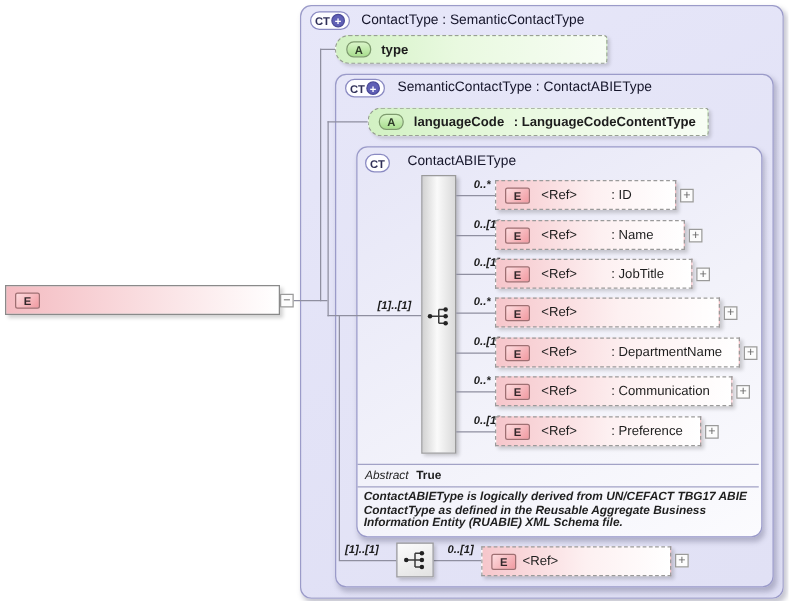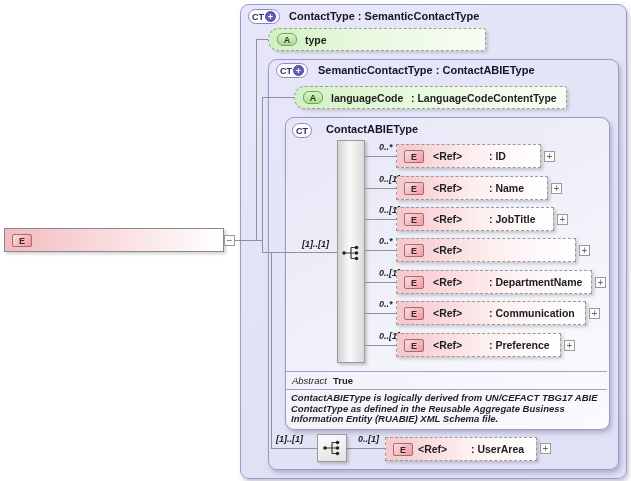--- a/index.html
+++ b/index.html
@@ -15,33 +15,33 @@
   .hl,.vl{position:absolute;background:#8f8fa0;}
   .hl{height:1px;} .vl{width:1px;}
   
   .ctpill{position:absolute;height:15px;background:#fdfdff;border:1px solid #8a8ac2;
           border-radius:8px;display:flex;align-items:center;padding:0 3px;gap:1px;
           box-sizing:border-box;}
   .ctlabel{font-size:9px;font-weight:bold;color:#2e2e57;}
   .ctplus{width:11px;height:11px;border-radius:50%;background:#6060b6;border:1px solid #4a4a99;
           color:#fff;font-size:9px;font-weight:bold;line-height:10px;text-align:center;
           box-sizing:border-box;}
-  .ctitle{position:absolute;font-size:11px;font-weight:bold;color:#15152a;height:15px;
+  .ctitle{position:absolute;font-size:11px;font-weight:normal;color:#15152a;height:15px;
           line-height:15px;white-space:nowrap;}
   
   .ebox{position:absolute;height:24px;border:1px dashed #9a9a9a;box-sizing:border-box;
         background:linear-gradient(to right,#f6c6cb,#fdf0f1 55%,#ffffff);
         box-shadow:2px 2px 3px rgba(0,0,0,.18);}
   .ebox.solid{border:1px solid #8a8a8a;background:linear-gradient(to right,#f4bbc1,#ffffff);}
   .eicon{position:absolute;left:7px;top:5px;width:20px;height:13px;box-sizing:border-box;
          background:linear-gradient(135deg,#fddcdf,#f19aa1);border:1px solid #9e6f72;
          font-size:9px;font-weight:bold;color:#33272a;text-align:center;line-height:12px;
          border-radius:2px;}
   .ename,.etype{position:absolute;top:0;height:36px;line-height:23px;font-size:10.5px;
-         font-weight:bold;color:#1d1d1d;white-space:nowrap;}
+         font-weight:normal;color:#1d1d1d;white-space:nowrap;}
   .ename{left:36px;} .etype{left:92px;}
   
   .abox{position:absolute;height:23px;border:1px dashed #98a093;box-sizing:border-box;
         border-radius:11px 3px 3px 11px;
         background:linear-gradient(to right,#d2f1c3 0%,#e9f9e0 45%,#f7fdf4 100%);
         box-shadow:2px 2px 3px rgba(0,0,0,.15);}
   .aicon{position:absolute;left:8px;top:4px;width:20px;height:13px;box-sizing:border-box;
          background:linear-gradient(180deg,#d9f5c8,#a9de8f);border:1px solid #7e9b6e;
          font-size:9px;font-weight:bold;color:#2d3a28;text-align:center;line-height:12px;
          border-radius:6px;}
@@ -200,21 +200,20 @@
       <circle cx="3" cy="8" r="1.8" fill="#222"></circle>
         <circle cx="15.5" cy="2.5" r="1.8" fill="#222"></circle>
       <circle cx="15.5" cy="8" r="1.8" fill="#222"></circle>
         <circle cx="15.5" cy="13.5" r="1.8" fill="#222"></circle>
     </svg>
   </div>
   <div class="card" style="left:358px;top:434px;">0..[1]</div>
   <div class="ebox" style="left:385px;top:437px;width:152px;">
     <span class="eicon">E</span>
     <span class="ename" style="left:32px;">&lt;Ref&gt;</span>
-    <span class="etype" style="left:85px;">: UserArea</span>
   </div>
   <div class="xbox" style="left:540px;top:443px;">+</div>
 
   <div class="ebox solid" style="left:4px;top:228px;width:220px;">
     <span class="eicon">E</span>
   </div>
   <div class="xbox" style="left:224px;top:235px;">−</div>
 
 </div>
 

